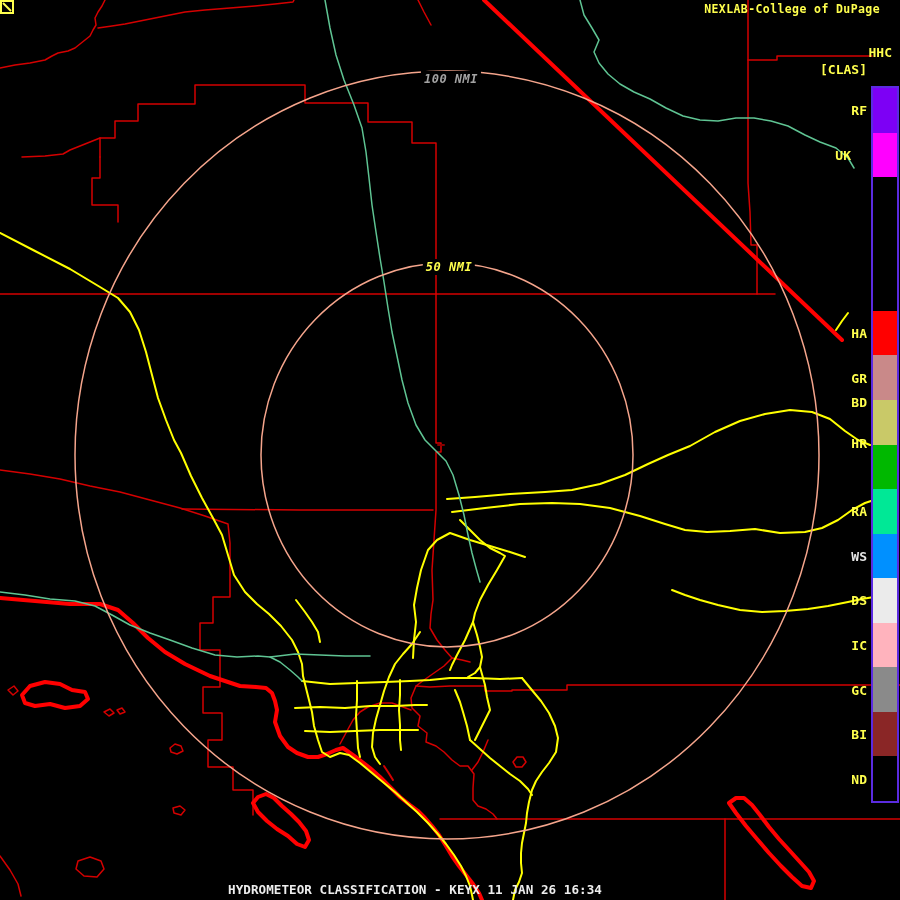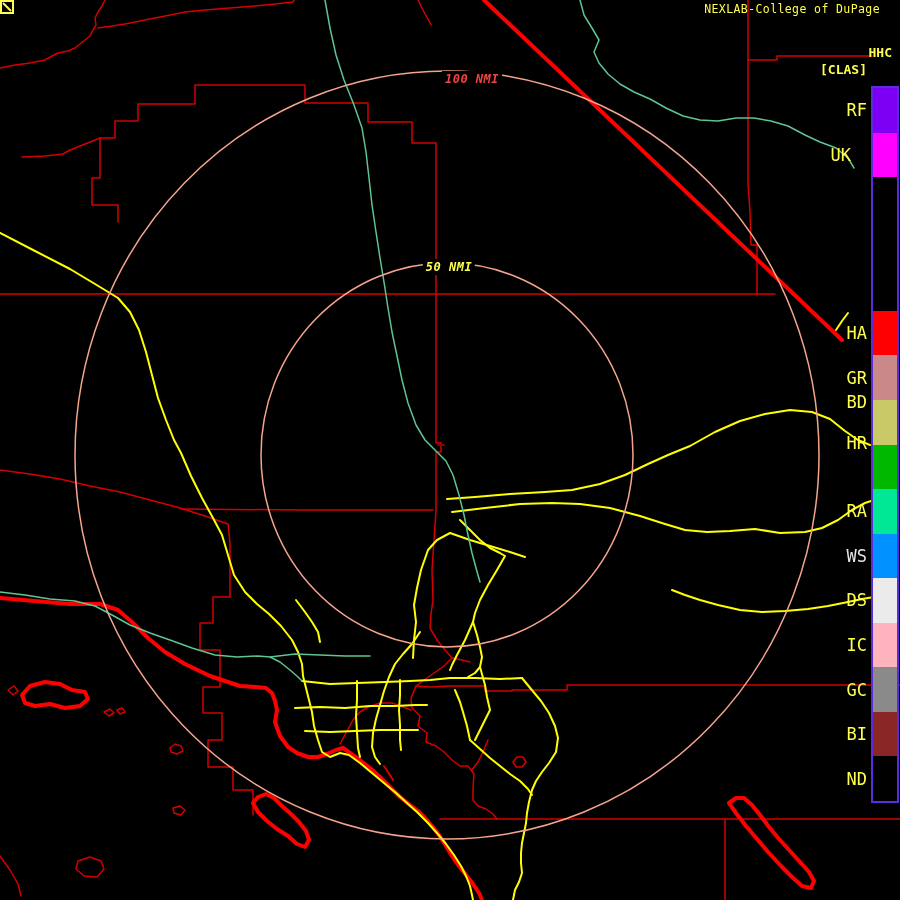--- a/index.html
+++ b/index.html
@@ -2,34 +2,34 @@
 <html><head>
 <meta charset="utf-8">
 <style>
   html,body{margin:0;padding:0;background:#222;}
   .stage{
     position:relative;width:900px;height:900px;background:#000;overflow:hidden;
     font-family:"DejaVu Sans Mono","Liberation Mono",monospace;
   }
   .stage svg{position:absolute;left:0;top:0;}
   .txt{position:absolute;white-space:pre;line-height:1;}
-  .brand{top:4px;right:20px;font-size:11.5px;font-weight:normal;letter-spacing:0.4px;}
+  .brand{top:4px;right:20px;font-size:11.5px;font-weight:bold;letter-spacing:0.4px;}
   .logo{position:absolute;top:2px;right:2px;width:14px;height:14px;}
   .hhc{top:46px;right:8px;font-size:13px;font-weight:bold;}
   .clas{top:63px;right:33px;font-size:13px;font-weight:bold;}
   .footer{top:884px;left:228px;font-size:12.6px;font-weight:bold;letter-spacing:0.05px;}
   .ringlabel{
     position:absolute;transform:translate(-50%,-50%);
     font-size:12px;font-weight:bold;font-style:italic;
     background:#000;padding:1px 3px;letter-spacing:0.5px;
   }
   .colorbar{position:absolute;display:flex;flex-direction:column;box-sizing:border-box;}
   .colorbar .slot{flex:1 1 0;}
   .legendlabel{
-    position:absolute;font-size:17px;font-weight:normal;text-align:right;
+    position:absolute;font-size:13px;font-weight:bold;text-align:right;
     transform:translateY(-50%);
   }
 </style>
 </head>
 <body>
 
 <div class="stage">
 
   <svg id="map-svg" width="900" height="900" viewBox="0 0 900 900">
       <polyline points="0,68 15,65 30,63 45,60 52,56 58,53 68,51 75,48 80,44 85,40 90,36 93,30 96,25 95,18 98,12 102,6 105,0" fill="none" stroke="#d40000" stroke-width="1.5" stroke-linejoin="round" stroke-linecap="round"></polyline>
@@ -86,21 +86,21 @@
       <polyline points="325,0 330,28 336,55 344,80 354,105 362,128 366,152 369,178 372,205 376,232 380,258 384,282 388,308 392,332 397,356 402,380 408,403 416,425 425,440 436,451 446,461 453,475 459,495 464,515 468,535 472,553 476,568 480,582" fill="none" stroke="#5fc493" stroke-width="1.5" stroke-linejoin="round" stroke-linecap="round"></polyline>
       <polyline points="0,592 25,595 50,599 75,601 95,606 112,615 130,625 150,633 170,640 192,648 215,655 237,657 258,656 270,657 280,662 290,670 298,677 302,681" fill="none" stroke="#5fc493" stroke-width="1.5" stroke-linejoin="round" stroke-linecap="round"></polyline>
       <polyline points="270,657 295,654 320,655 345,656 370,656" fill="none" stroke="#5fc493" stroke-width="1.5" stroke-linejoin="round" stroke-linecap="round"></polyline>
       <polyline points="580,0 584,15 592,28 599,40 594,52 599,63 608,74 620,84 634,92 650,99 666,108 683,116 700,120 718,121 736,118 754,118 771,121 788,126 805,135 820,142 836,148 848,158 854,168" fill="none" stroke="#5fc493" stroke-width="1.5" stroke-linejoin="round" stroke-linecap="round"></polyline>
       <polyline points="438,445 444,445" fill="none" stroke="#8a0000" stroke-width="2" stroke-linejoin="round" stroke-linecap="round"></polyline>
       <ellipse cx="447" cy="455" rx="372" ry="384" fill="none" stroke="#f5a58c" stroke-width="1.5"></ellipse>
       <ellipse cx="447" cy="455" rx="186" ry="192" fill="none" stroke="#f5a58c" stroke-width="1.5"></ellipse>
     </svg>
 
   <div id="ring-labels">
-      <div class="ringlabel" style="left: 472px; top: 79px; color: #ef4444;">100 NMI</div>
+      <div class="ringlabel" style="left: 451px; top: 79px; color: #a3a3a3;">100 NMI</div>
       <div class="ringlabel" style="left: 449px; top: 267px; color: rgb(255, 255, 77);">50 NMI</div>
     </div>
 
   <div class="colorbar" id="colorbar" style="left: 871px; top: 86px; width: 28px; height: 717px; border: 2px solid rgb(91, 43, 224);">
       <div class="slot" style="background: rgb(125, 0, 245);"></div>
       <div class="slot" style="background: rgb(255, 0, 255);"></div>
       <div class="slot" style="background: rgb(0, 0, 0);"></div>
       <div class="slot" style="background: rgb(0, 0, 0);"></div>
       <div class="slot" style="background: rgb(0, 0, 0);"></div>
       <div class="slot" style="background: rgb(255, 0, 0);"></div>
@@ -132,13 +132,14 @@
     </div>
 
   <div class="txt brand" style="color: rgb(255, 255, 77);">NEXLAB-College of DuPage</div>
   <svg class="logo" viewBox="0 0 14 14">
     <rect x="1" y="1" width="12" height="12" fill="none" stroke="#ffff4d" stroke-width="2"></rect>
     <line x1="3" y1="3" x2="11" y2="11" stroke="#ffff4d" stroke-width="2"></line>
   </svg>
   <div class="txt hhc" style="color: rgb(255, 255, 77);">HHC</div>
   <div class="txt clas" style="color: rgb(255, 255, 77);">[CLAS]</div>
 
+  <div class="txt footer" style="color: rgb(237, 237, 237);">HYDROMETEOR CLASSIFICATION - KEYX 11 JAN 26 16:34</div>
 </div>
 
 </body></html>

